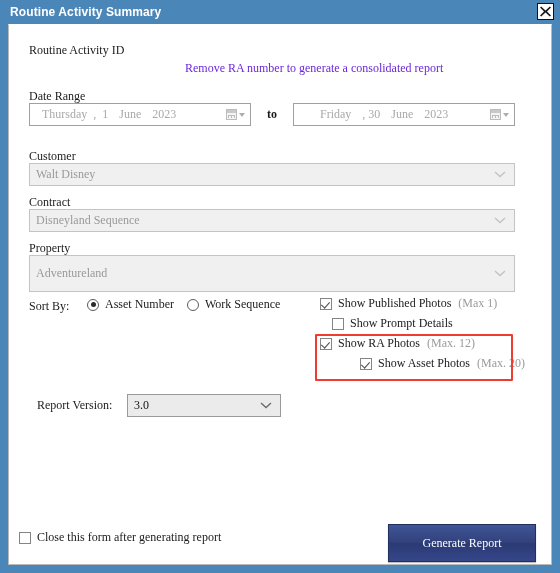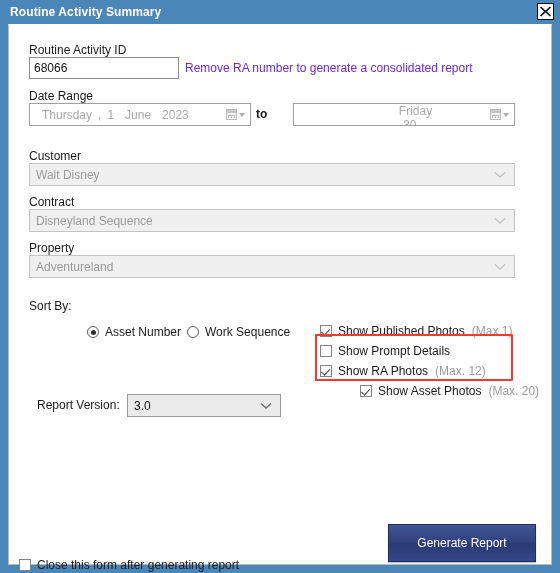--- a/index.html
+++ b/index.html
@@ -62,20 +62,21 @@
   .client {
     position: absolute;
     left: 8px;
     top: 24px;
     width: 544px;
     height: 541px;
     box-sizing: border-box;
     background: #ffffff;
     border: 1px solid #b9b9b9;
     border-top: 1px solid #ffffff;
+    font-family: Liberation Serif, serif;
   }
   .client-inner {
     position: absolute;
     left: 0; top: 0;
     width: 100%;
     height: 100%;
   }
 
   
   .lbl {
@@ -183,21 +184,20 @@
     color: #111111;
   }
 
   
   .optrow {
     position: absolute;
     display: flex;
     align-items: center;
     white-space: nowrap;
     cursor: pointer;
-    margin-top: 28px;
   }
   .radio {
     width: 12px;
     height: 12px;
     box-sizing: border-box;
     border: 1px solid #5a5a5a;
     border-radius: 50%;
     background: #ffffff;
     position: relative;
     flex: none;
@@ -276,40 +276,39 @@
       <svg width="13" height="13" viewBox="0 0 13 13" aria-hidden="true">
         <path d="M2.2 1.4 L6.5 5.4 L10.8 1.4 L12.0 2.6 L8.0 6.5 L12.0 10.4 L10.8 11.6 L6.5 7.6 L2.2 11.6 L1.0 10.4 L5.0 6.5 L1.0 2.6 Z" fill="#1b1b1b"></path>
       </svg>
     </div>
   </div>
 
   <div class="client">
     <div class="client-inner">
 
       <div class="lbl" style="left:20px; top:18px;">Routine Activity ID</div>
-      <div class="textbox" style="left:20px; top:32px; width:150px; height:22px;">68066</div>
       <div class="hint" style="left:176px; top:36px;">Remove RA number to generate a consolidated report</div>
 
       <div class="lbl" style="left:20px; top:64px;">Date Range</div>
 
       <div class="datepick" style="left:20px; top:78px; width:222px; height:23px;">
         <span class="dp-seg dp-day">Thursday</span>
         <span class="dp-seg">,</span>
         <span class="dp-seg">1</span>
         <span class="dp-seg" style="padding-left:8px;">June</span>
         <span class="dp-seg" style="padding-left:8px;">2023</span>
         <span class="dp-btn">
           <span class="cal-ico"></span>
             <span class="tri-down"></span>
         </span>
       </div>
 
-      <div class="lbl" style="left:247px; top:82px; font-weight:bold;">to</div>
-
-      <div class="datepick" style="left:284px; top:78px; width:222px; height:23px;flex-direction:column;">
+      <div class="lbl" style="left:258px; top:82px; font-weight:bold;">to</div>
+
+      <div class="datepick" style="left:284px; top:78px; width:222px; height:23px;">
         <span class="dp-seg" style="padding-left:26px;">Friday</span>
         <span class="dp-seg" style="padding-left:8px;">, 30</span>
         <span class="dp-seg" style="padding-left:8px;">June</span>
         <span class="dp-seg" style="padding-left:8px;">2023</span>
         <span class="dp-btn">
           <span class="cal-ico"></span>
             <span class="tri-down"></span>
         </span>
       </div>
 
@@ -327,21 +326,21 @@
       <div class="combo" style="left:20px; top:184px; width:486px; height:23px;">
         <span>Disneyland Sequence</span>
         <span class="chev">
           <svg width="12" height="8" viewBox="0 0 12 8">
               <path d="M1 1.5 L6 6 L11 1.5" fill="none" stroke="#c2c2c2" stroke-width="1.4"></path>
             </svg>
         </span>
       </div>
 
       <div class="lbl" style="left:20px; top:216px;">Property</div>
-      <div class="combo" style="left:20px; top:230px; width:486px; height:23px;">
+      <div class="combo" style="left:20px; top:230px; width:486px; height:37px;">
         <span>Adventureland</span>
         <span class="chev">
           <svg width="12" height="8" viewBox="0 0 12 8">
               <path d="M1 1.5 L6 6 L11 1.5" fill="none" stroke="#c2c2c2" stroke-width="1.4"></path>
             </svg>
         </span>
       </div>
 
       <div class="lbl" style="left:20px; top:274px;">Sort By:</div>
 
@@ -354,21 +353,21 @@
         <span class="radio"></span>
         <span class="optlabel">Work Sequence</span>
       </div>
 
       <div class="optrow" style="left:311px; top:271px;">
         <span class="cbox on"></span>
         <span class="optlabel">Show Published Photos</span>
         <span class="optmax">(Max 1)</span>
       </div>
 
-      <div class="optrow" style="left:311px; top:291px;">
+      <div class="optrow" style="left:323px; top:291px;">
         <span class="cbox"></span>
         <span class="optlabel">Show Prompt Details</span>
         <span class="optmax"></span>
       </div>
 
       <div class="optrow" style="left:311px; top:311px;">
         <span class="cbox on"></span>
         <span class="optlabel">Show RA Photos</span>
         <span class="optmax">(Max. 12)</span>
       </div>

